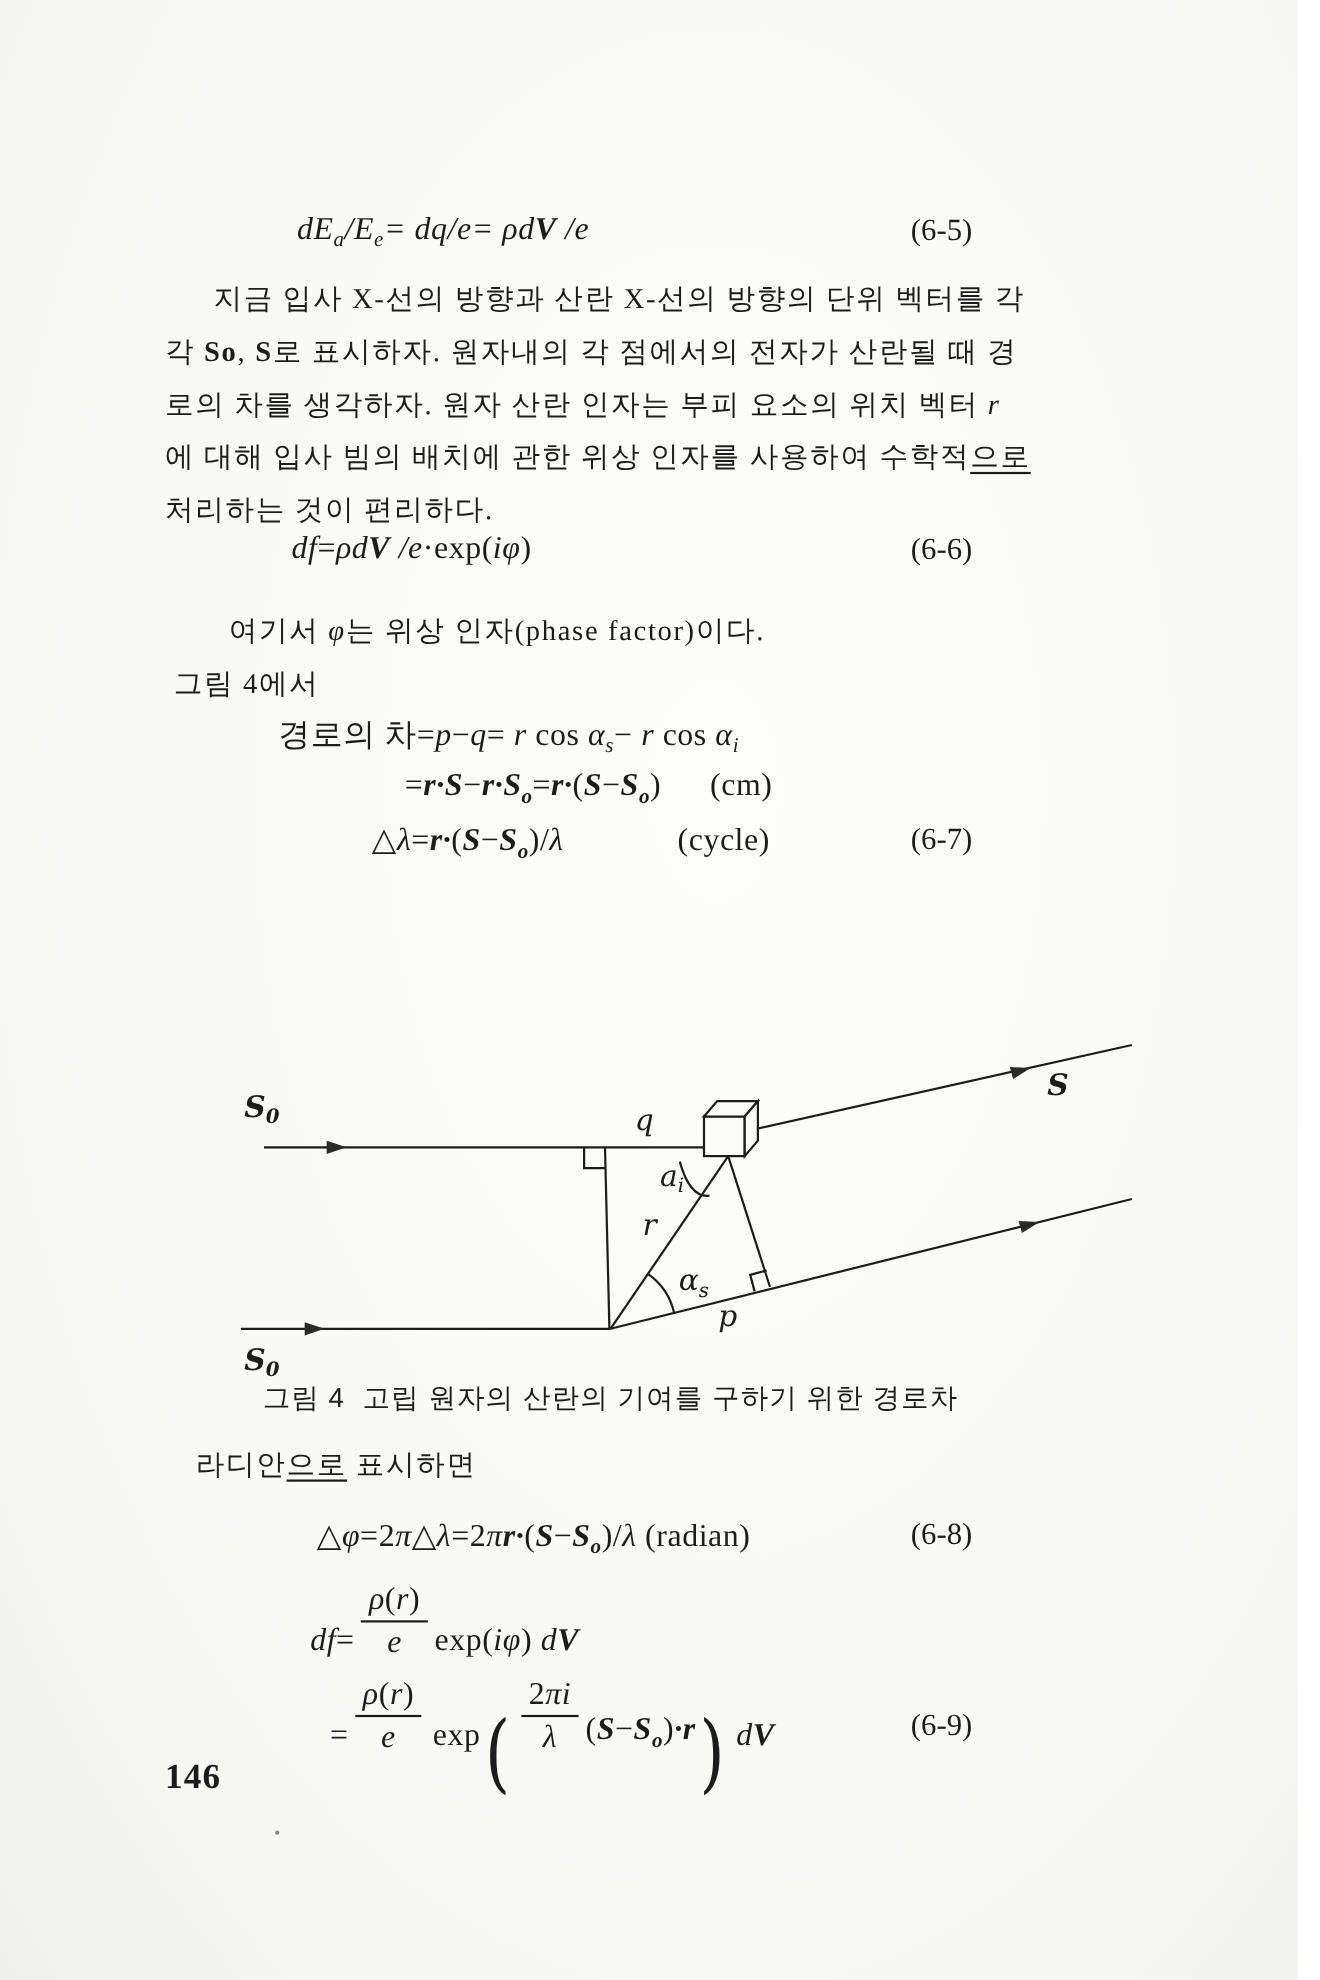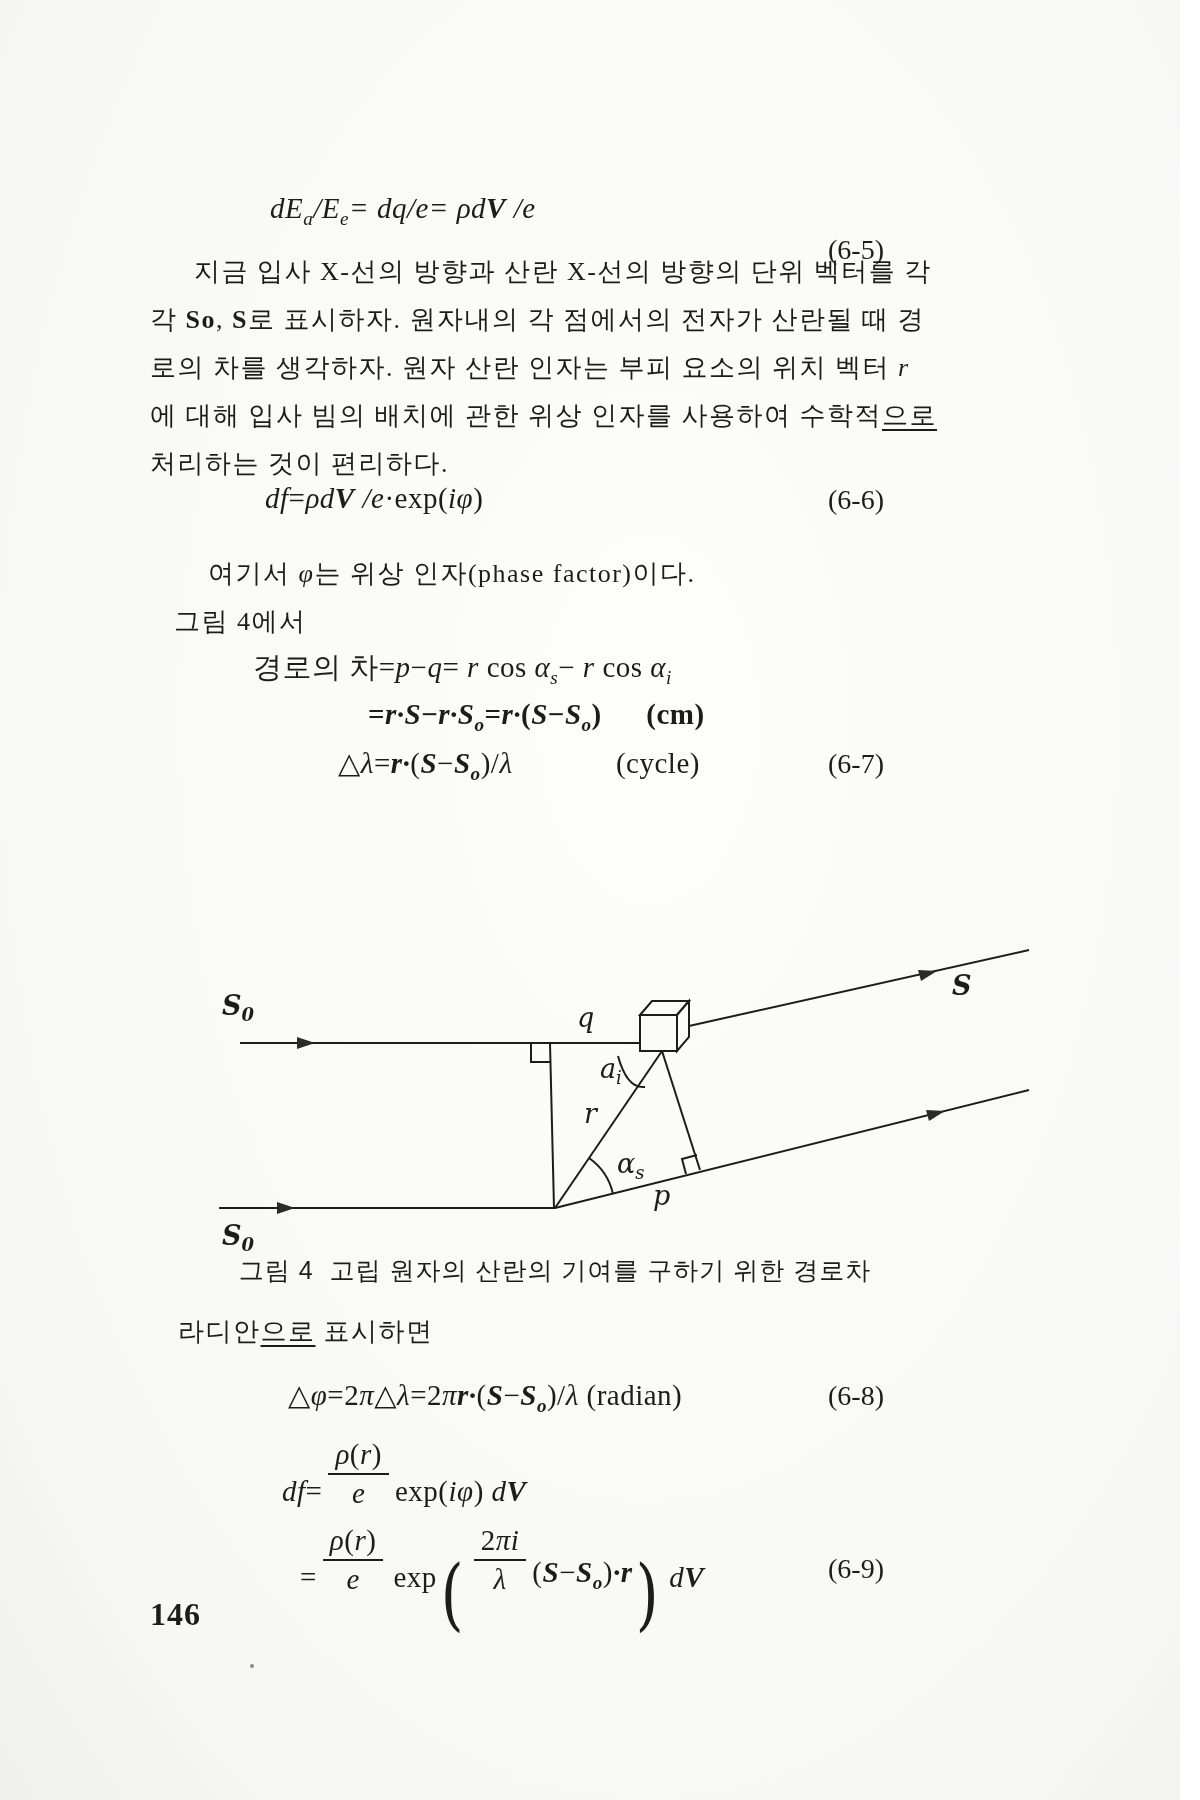--- a/index.html
+++ b/index.html
@@ -61,38 +61,38 @@
   svg text.bold{font-weight:bold;}
   svg .sub{font-size:18px;}
   .speck{width:4px;height:4px;border-radius:50%;background:#8a8a8a;}
 </style>
 </head>
 <body>
 
 <div class="page">
 
   <div class="abs eq" style="left:270px; top:192px;"><i>dE<sub>a</sub>/E<sub>e</sub>= dq/e= ρd</i><b><i>V</i></b><i> /e</i></div>
-  <div class="eqnum" style="top:194px;margin-top:40px;">(6-5)</div>
+  <div class="eqnum" style="top:194px;">(6-5)</div>
 
   <div class="abs" style="left:150px; top:248px; width:820px;">
     <div class="bodyline" style="padding-left:44px;">지금 입사 X-선의 방향과 산란 X-선의 방향의 단위 벡터를 각</div>
     <div class="bodyline">각 <b>So</b>, <b>S</b>로 표시하자. 원자내의 각 점에서의 전자가 산란될 때 경</div>
     <div class="bodyline">로의 차를 생각하자. 원자 산란 인자는 부피 요소의 위치 벡터 <i>r</i></div>
     <div class="bodyline">에 대해 입사 빔의 배치에 관한 위상 인자를 사용하여 수학적<u>으로</u></div>
     <div class="bodyline">처리하는 것이 편리하다.</div>
   </div>
 
   <div class="abs eq" style="left:265px; top:482px;"><i>df</i>=<i>ρd</i><b><i>V</i></b><i> /e</i>·exp(<i>iφ</i>)</div>
   <div class="eqnum" style="top:484px;">(6-6)</div>
 
   <div class="abs bodyline" style="left:208px; top:550px;">여기서 <i>φ</i>는 위상 인자(phase factor)이다.</div>
-  <div class="abs bodyline" style="left:174px; top:598px;">그림 4에서</div>
+  <div class="abs bodyline" style="left:158px; top:598px;">그림 4에서</div>
 
   <div class="abs eq" style="left:253px; top:648px;">경로의 차=<i>p</i>−<i>q</i>= <i>r</i> cos <i>α<sub>s</sub></i>− <i>r</i> cos <i>α<sub>i</sub></i></div>
-  <div class="abs eq" style="left:368px; top:698px;font-weight:bold;">=<b><i>r·S</i></b>−<b><i>r·S<sub>o</sub></i></b>=<b><i>r·</i></b>(<b><i>S</i></b>−<b><i>S<sub>o</sub></i></b>)  (cm)</div>
+  <div class="abs eq" style="left:368px; top:698px;">=<b><i>r·S</i></b>−<b><i>r·S<sub>o</sub></i></b>=<b><i>r·</i></b>(<b><i>S</i></b>−<b><i>S<sub>o</sub></i></b>)  (cm)</div>
   <div class="abs eq" style="left:338px; top:746px;">△<i>λ</i>=<b><i>r·</i></b>(<b><i>S</i></b>−<b><i>S<sub>o</sub></i></b>)/<i>λ</i>    (cycle)</div>
   <div class="eqnum" style="top:748px;">(6-7)</div>
 
   <svg class="abs" style="left:140px; top:865px;" width="930" height="395" viewBox="0 0 930 395">
     <g stroke="#1c1c1c" stroke-width="2" fill="none">
 
       <line x1="100" y1="178" x2="500" y2="178"></line>
 
       <line x1="540" y1="163" x2="889" y2="85"></line>
 

